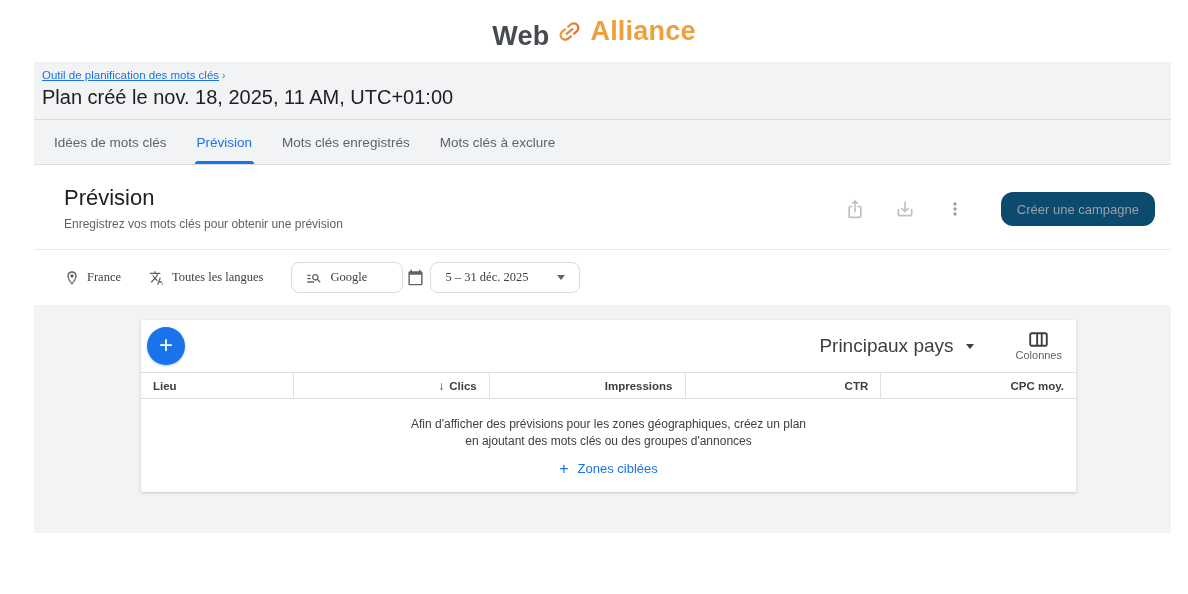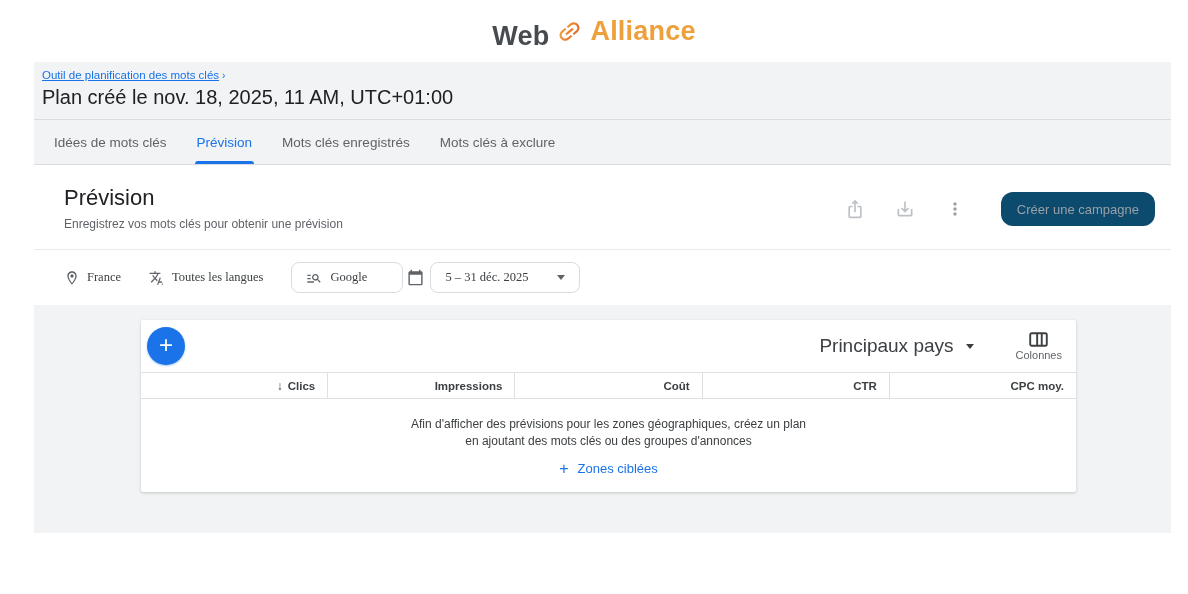--- a/index.html
+++ b/index.html
@@ -200,29 +200,29 @@
             <rect x="1.5" y="1.5" width="21" height="16" rx="2" fill="none" stroke="#3c4043" stroke-width="2.4"></rect>
             <rect x="9.1" y="1.5" width="2.4" height="16" fill="#3c4043"></rect>
             <rect x="14.9" y="1.5" width="2.4" height="16" fill="#3c4043"></rect>
           </svg>
           <span>Colonnes</span>
         </div>
       </div>
     </div>
 
     <div class="thead">
+      <div class="th lieu">
+          <span>Lieu</span>
+        </div>
       <div class="th col">
           <span class="sort-arrow">↓</span>
           <span>Clics</span>
         </div>
       <div class="th col">
           <span>Impressions</span>
-        </div>
-      <div class="th col">
-          <span>Coût</span>
         </div>
       <div class="th col">
           <span>CTR</span>
         </div>
       <div class="th col">
           <span>CPC moy.</span>
         </div>
     </div>
 
     <div class="empty-body">

